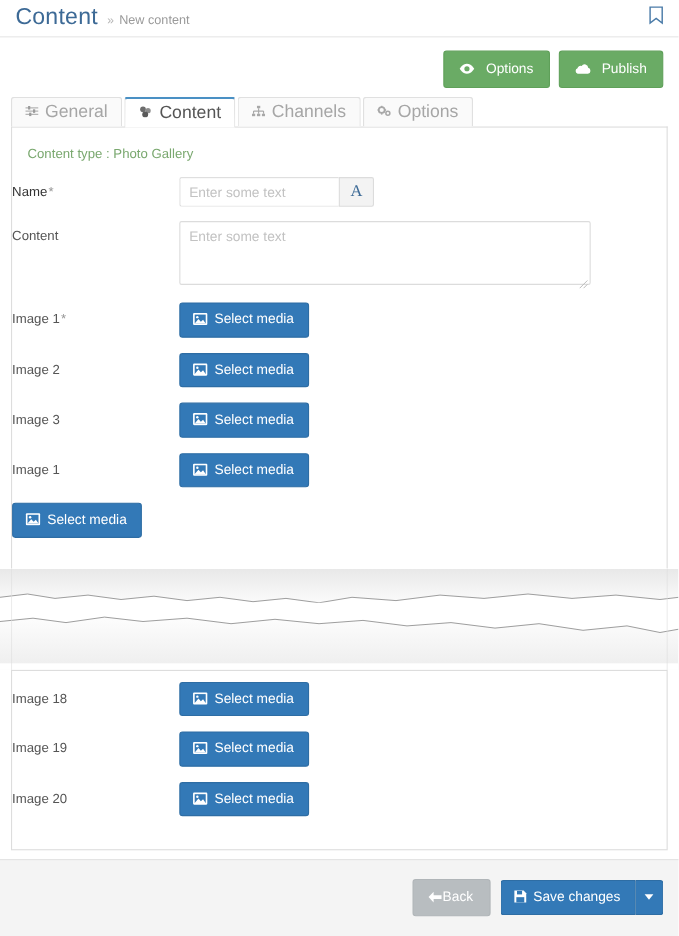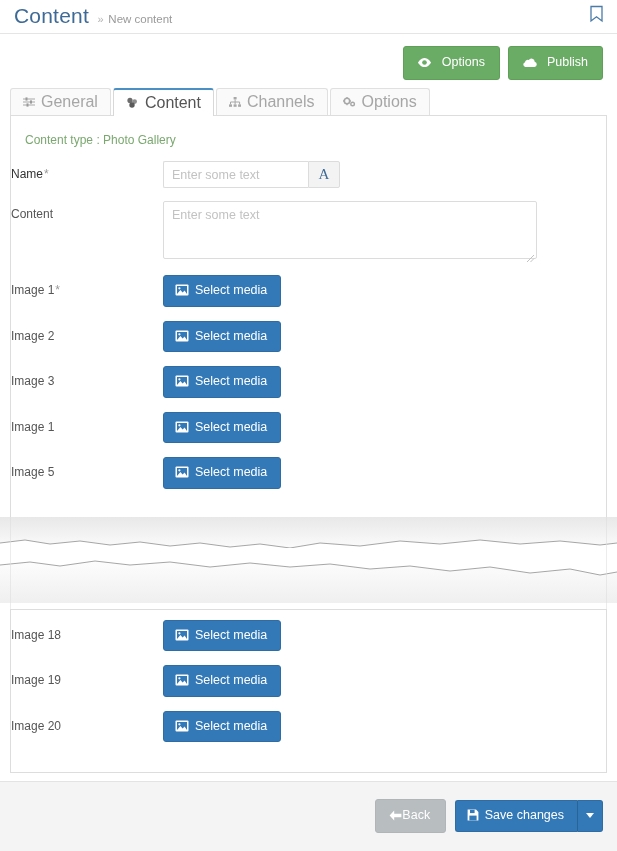--- a/index.html
+++ b/index.html
@@ -459,21 +459,20 @@
                   <rect x="0.5" y="0.5" width="13" height="11" rx="1" fill="#ffffff"></rect>
                   <rect x="2" y="2" width="10" height="8" fill="#3379b7"></rect>
                   <circle cx="4.4" cy="4.3" r="1.1" fill="#ffffff"></circle>
                   <path d="M2 10 L5.4 6 L7.6 8.4 L9.6 6.6 L12 10 Z" fill="#ffffff"></path>
                 </svg>
               </span>
               <span>Select media</span>
             </button>
           </div>
           <div class="form-row media-row">
-            <div class="form-label"><span>Image 5</span></div>
             <button class="btn-blue">
               <span class="bicon">
                 <svg width="14" height="12" viewBox="0 0 14 12">
                   <rect x="0.5" y="0.5" width="13" height="11" rx="1" fill="#ffffff"></rect>
                   <rect x="2" y="2" width="10" height="8" fill="#3379b7"></rect>
                   <circle cx="4.4" cy="4.3" r="1.1" fill="#ffffff"></circle>
                   <path d="M2 10 L5.4 6 L7.6 8.4 L9.6 6.6 L12 10 Z" fill="#ffffff"></path>
                 </svg>
               </span>
               <span>Select media</span>

